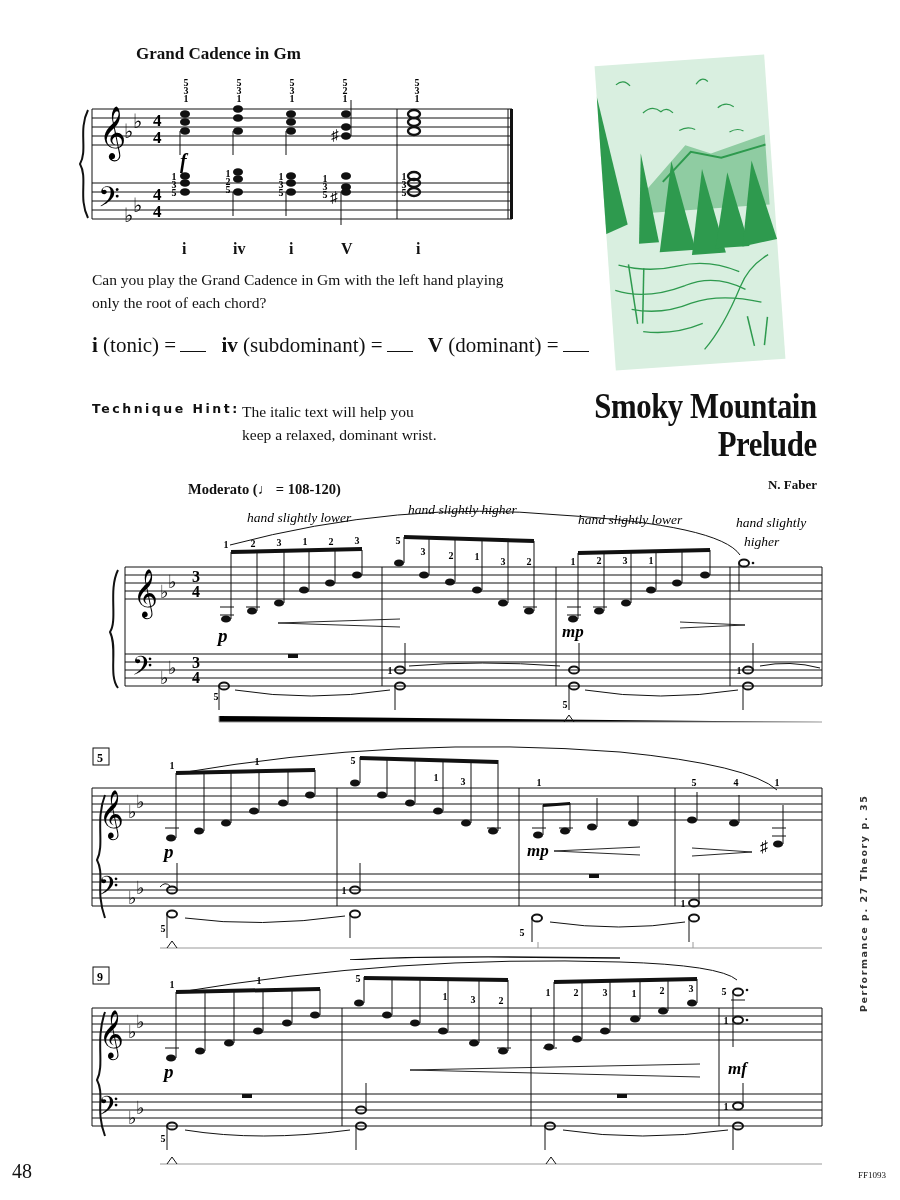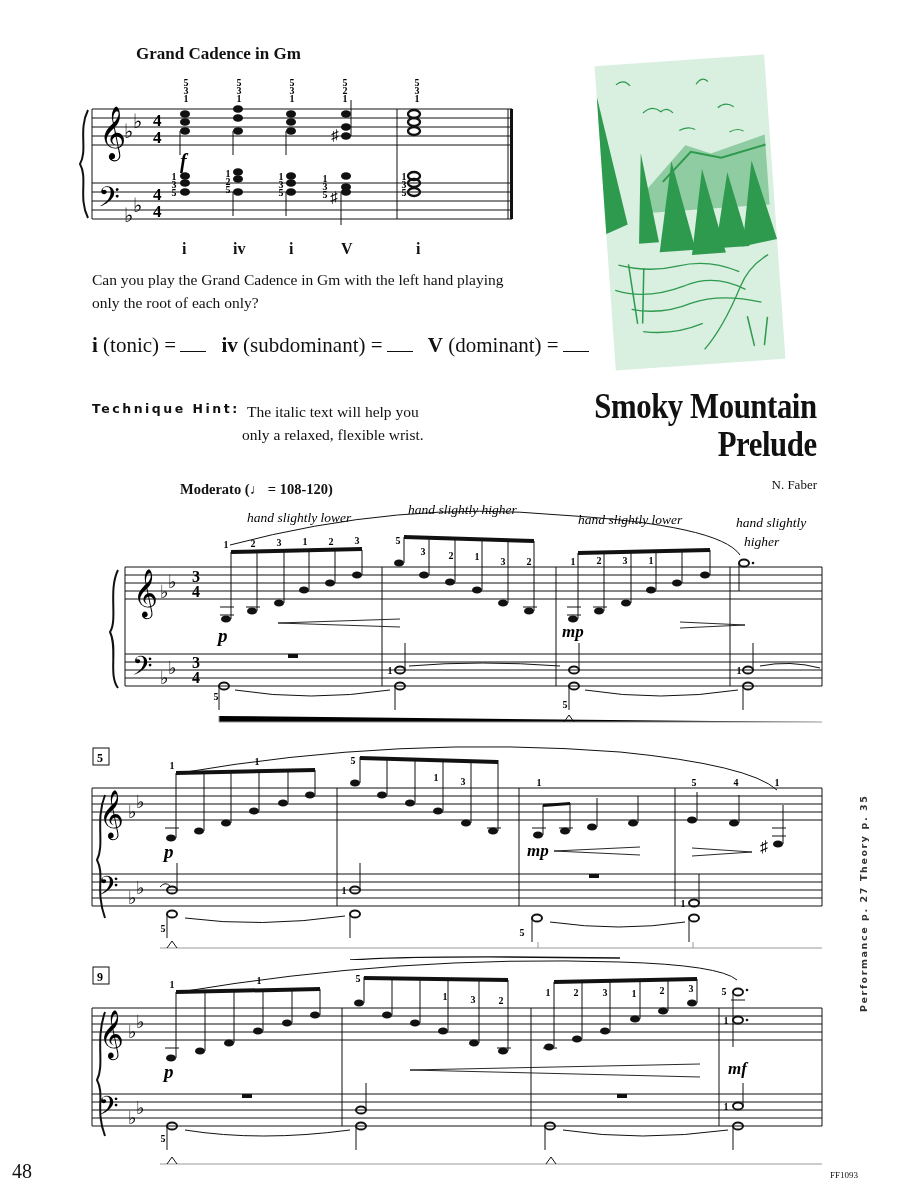--- a/index.html
+++ b/index.html
@@ -6,27 +6,27 @@
   body { width:900px; height:1200px; position:relative; overflow:hidden; font-family:"Liberation Serif", serif; color:#111; }
   .abs { position:absolute; }
   .h-cadence { left:92px; top:44px; font-size:17px; font-weight:bold;margin-left:44px; }
   .roman { top:240px; font-size:16px; font-weight:bold; }
   .question { left:92px; top:268px; font-size:15.5px; line-height:23px; width:430px; }
   .question b { font-weight:normal; }
   .answers { left:92px; top:333px; font-size:21px; white-space:nowrap; }
   .answers b { font-weight:bold; }
   .blank { display:inline-block; width:26px; border-bottom:1px solid #111; margin:0 10px 0 4px; height:12px; vertical-align:baseline; }
   .hint-label { left:92px; top:401px; font-family:"DejaVu Sans", sans-serif; font-weight:bold; font-size:12.5px; letter-spacing:2.5px; }
-  .hint-text { left:242px; top:400px; font-size:15.5px; line-height:23px;text-align:center; }
+  .hint-text { left:242px; top:400px; font-size:15.5px; line-height:23px; }
   .title { right:83px; top:388px; font-size:35px; font-weight:bold; text-align:right; line-height:38px; letter-spacing:-0.5px; transform:scaleX(0.88); transform-origin:right top; }
-  .composer { right:83px; top:477px; font-size:13px; font-weight:normal; }
-  .tempo { left:180px; top:481px; font-size:14.5px; font-weight:bold; }
+  .composer { right:83px; top:477px; font-size:13px; font-weight:bold; }
+  .tempo { left:188px; top:481px; font-size:14.5px; font-weight:bold; }
   .side-note { left:858px; top:1012px; transform:rotate(-90deg); transform-origin:left top; font-family:"DejaVu Sans", sans-serif; font-weight:bold; font-size:9.5px; letter-spacing:1.6px; white-space:nowrap; color:#333; }
   .page-num { left:12px; top:1160px; font-size:20px; }
-  .code { right:42px; top:1170px; font-size:9px; }
+  .code { right:14px; top:1170px; font-size:9px; }
   .picture { left:605px; top:60px; width:170px; height:305px; transform:rotate(-4deg); transform-origin:center; background:#d9efe0; overflow:hidden; }
   svg text { font-family:"Liberation Serif", serif; }
 </style>
 </head>
 <body>
 
 <div class="abs h-cadence">Grand Cadence in Gm</div>
 
 <svg class="abs" style="left:76px;top:72px" width="445" height="160" viewBox="76 72 445 160">
 
@@ -146,21 +146,21 @@
       <text x="404" y="196">5</text>
   </g>
 </svg>
 
 <div class="abs roman" style="left:182px">i</div>
 <div class="abs roman" style="left:233px">iv</div>
 <div class="abs roman" style="left:289px">i</div>
 <div class="abs roman" style="left:341px">V</div>
 <div class="abs roman" style="left:416px">i</div>
 
-<div class="abs question"><span>Can you play the Grand Cadence in Gm with the left hand playing only the </span><b>root</b><span> of each only?</span></div>
+<div class="abs question"><span>Can you play the Grand Cadence in Gm with the left hand playing only the </span><b>root</b><span> of each chord?</span></div>
 
 <div class="abs answers">
   <b>i</b><span> (tonic) =</span><span class="blank"></span>
   <b>iv</b><span> (subdominant) =</span><span class="blank"></span>
   <b>V</b><span> (dominant) =</span><span class="blank"></span>
 </div>
 
 <div class="abs picture">
   <svg width="170" height="305" viewBox="0 0 170 305">
     <g fill="none" stroke="#2e9a4e" stroke-width="1.2">
@@ -193,21 +193,21 @@
         <line x1="30" y1="260" x2="35" y2="205"></line>
       <line x1="140" y1="290" x2="135" y2="260"></line>
         <line x1="150" y1="290" x2="155" y2="262"></line>
     </g>
   </svg>
 </div>
 
 <div class="abs hint-label">Technique Hint:</div>
 <div class="abs hint-text">
   <div>The italic text will help you</div>
-  <div>only a relaxed, flexible wrist.</div>
+  <div>keep a relaxed, dominant wrist.</div>
 </div>
 
 <div class="abs title">
   <div>Smoky Mountain</div>
   <div>Prelude</div>
 </div>
 <div class="abs composer">N. Faber</div>
 <div class="abs tempo">Moderato (♩ = 108-120)</div>
 
 <svg class="abs" style="left:0;top:500px" width="900" height="230" viewBox="0 500 900 230">

